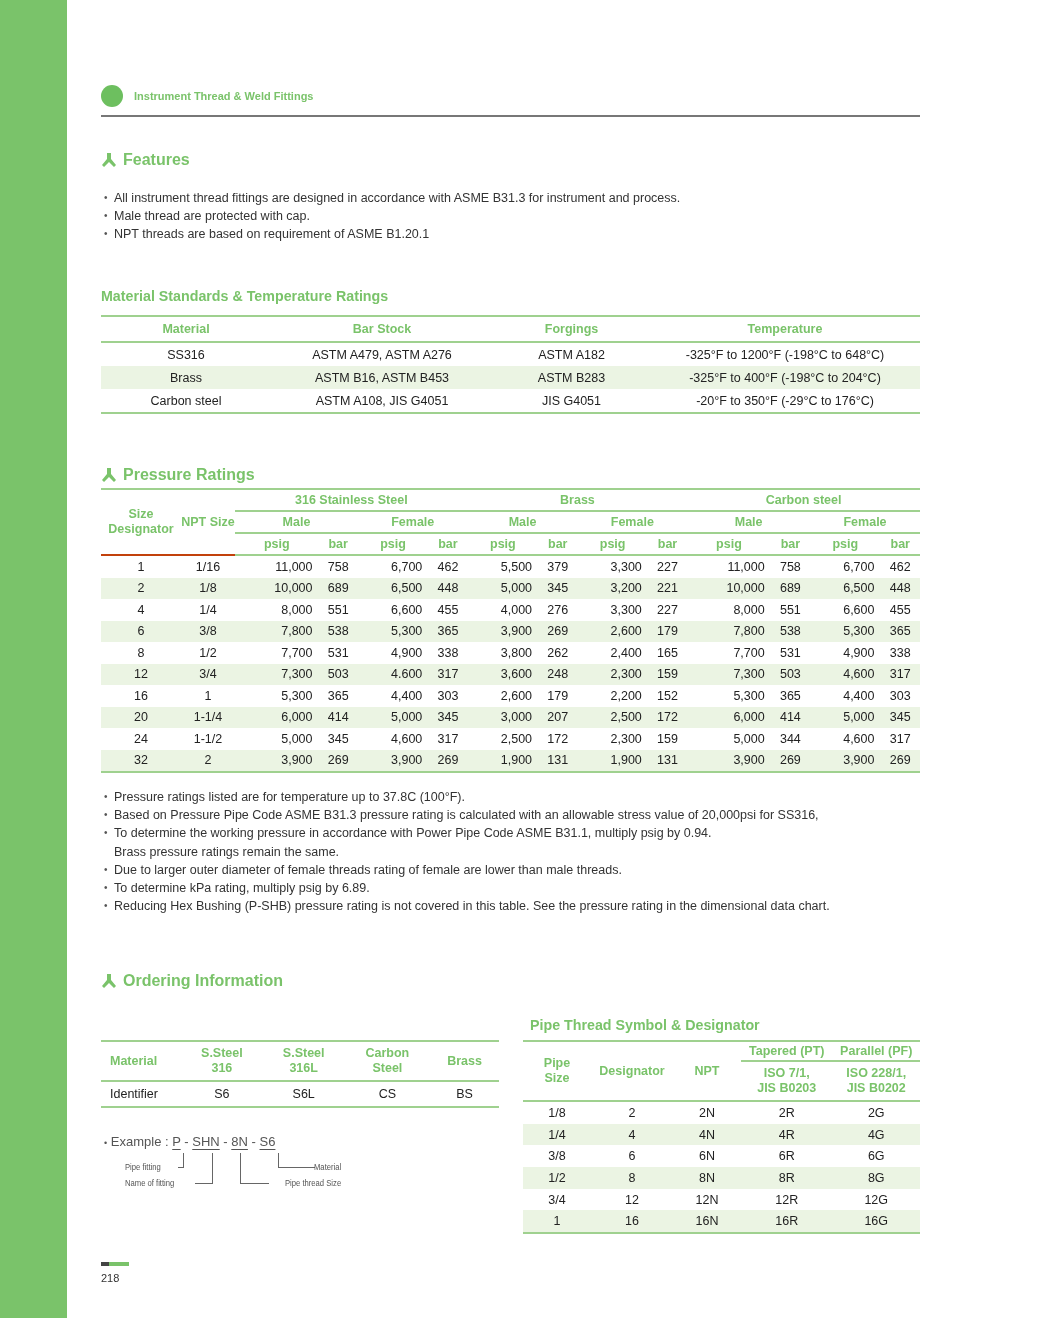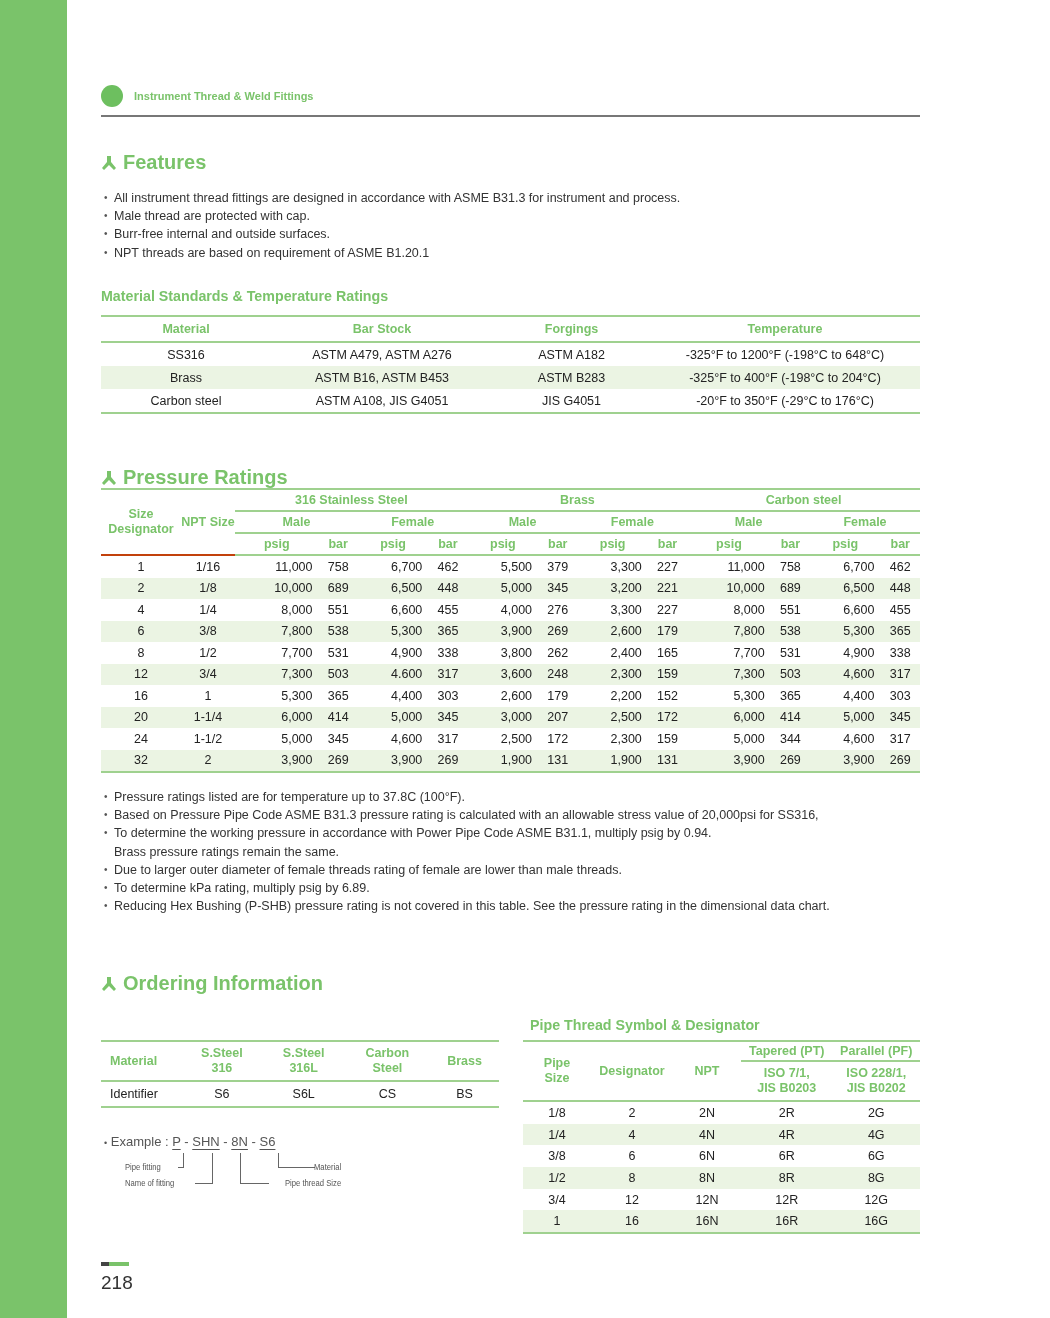--- a/index.html
+++ b/index.html
@@ -1,21 +1,21 @@
 <!DOCTYPE html>
 <html><head>
 <meta charset="utf-8">
 <style>
   html, body { margin:0; padding:0; }
   body { width:1050px; height:1318px; position:relative; background:#ffffff; font-family:"Liberation Sans", sans-serif; color:#333; overflow:hidden; }
   .sidebar { position:absolute; left:0; top:0; width:67px; height:1318px; background:#7ac36a; }
   .hdr { position:absolute; left:101px; top:84px; width:819px; height:31px; border-bottom:2px solid #777; }
   .hdr-dot { position:absolute; left:0; top:1px; width:22px; height:22px; border-radius:50%; background:#6dbf5f; }
   .hdr-title { position:absolute; left:33px; top:6px; font-size:11px; font-weight:bold; color:#7ac36a; }
-  .section-title { position:absolute; left:101px; font-size:20px; font-weight:bold; color:#7ac36a; display:flex; align-items:center; gap:6px; }
+  .section-title { position:absolute; left:101px; font-size:16px; font-weight:bold; color:#7ac36a; display:flex; align-items:center; gap:6px; }
   .section-title svg { width:16px; height:14px; }
   .sub-title { position:absolute; font-size:15px; font-weight:bold; color:#7ac36a; transform:scaleX(0.95); transform-origin:left; }
   ul.bullets { position:absolute; left:104px; margin:0; padding:0; list-style:none; font-size:12.5px; color:#333; }
   ul.bullets li { line-height:18.2px; padding-left:10px; position:relative; }
   ul.bullets li::before { content:"•"; position:absolute; left:0; top:0; font-size:10px; color:#555; }
   table { border-collapse:collapse; position:absolute; font-size:12.5px; color:#222; }
   th { color:#7ac36a; font-weight:bold; font-size:12.5px; text-align:center; }
   td { text-align:center; }
   .tbl-top { border-top:2px solid #9fd18f; }
   .tbl-bot { border-bottom:2px solid #9fd18f; }
@@ -34,42 +34,41 @@
   #ord-table td { height:22px; }
   #pt-table { left:523px; top:1040px; width:397px; }
   #pt-table th { line-height:15px; padding:0; }
   #pt-table td { height:21.7px; padding:0; }
   .example { position:absolute; left:104px; top:1134px; font-size:13px; color:#555;text-align:right; }
   .example .code { text-decoration:underline; text-underline-offset:3px; }
   .ex-label { position:absolute; font-size:8.5px; color:#555; transform:scaleX(0.9); transform-origin:left; }
   .ex-line { position:absolute; border-color:#666; border-style:solid; border-width:0; }
   .pagebar { position:absolute; left:101px; top:1262px; width:28px; height:4px; background:#7ac36a; }
   .pagebar .dark { width:8px; height:4px; background:#444; }
-  .pagenum { position:absolute; left:101px; top:1272px; font-size:19px; color:#333; }
+  .pagenum { position:absolute; left:101px; top:1272px; font-size:11px; color:#333; }
 </style>
 </head>
 <body>
 
 <div class="sidebar"></div>
 
 <div class="hdr">
   <div class="hdr-dot"></div>
   <div class="hdr-title">Instrument Thread &amp; Weld Fittings</div>
 </div>
 
 <div class="section-title" style="top:151px;">
   <svg viewBox="0 0 16 14">
       <path d="M6 0h4v6l5 6-2 2-5-5-5 5-2-2 5-6z" fill="#7ac36a"></path>
     </svg>
   <span>Features</span>
 </div>
 <ul class="bullets" style="top:189px;">
   <li>All instrument thread fittings are designed in accordance with ASME B31.3 for instrument and process.</li>
   <li>Male thread are protected with cap.</li>
-  <li>Burr-free internal and outside surfaces.</li>
   <li>NPT threads are based on requirement of ASME B1.20.1</li>
 </ul>
 
 <div class="sub-title" style="left:101px; top:287px;">Material Standards &amp; Temperature Ratings</div>
 
 <table id="mat-table" class="tbl-top tbl-bot">
   <tbody>
       <tr>
     <th style="width:168px">Material</th>
     <th style="width:220px">Bar Stock</th>

